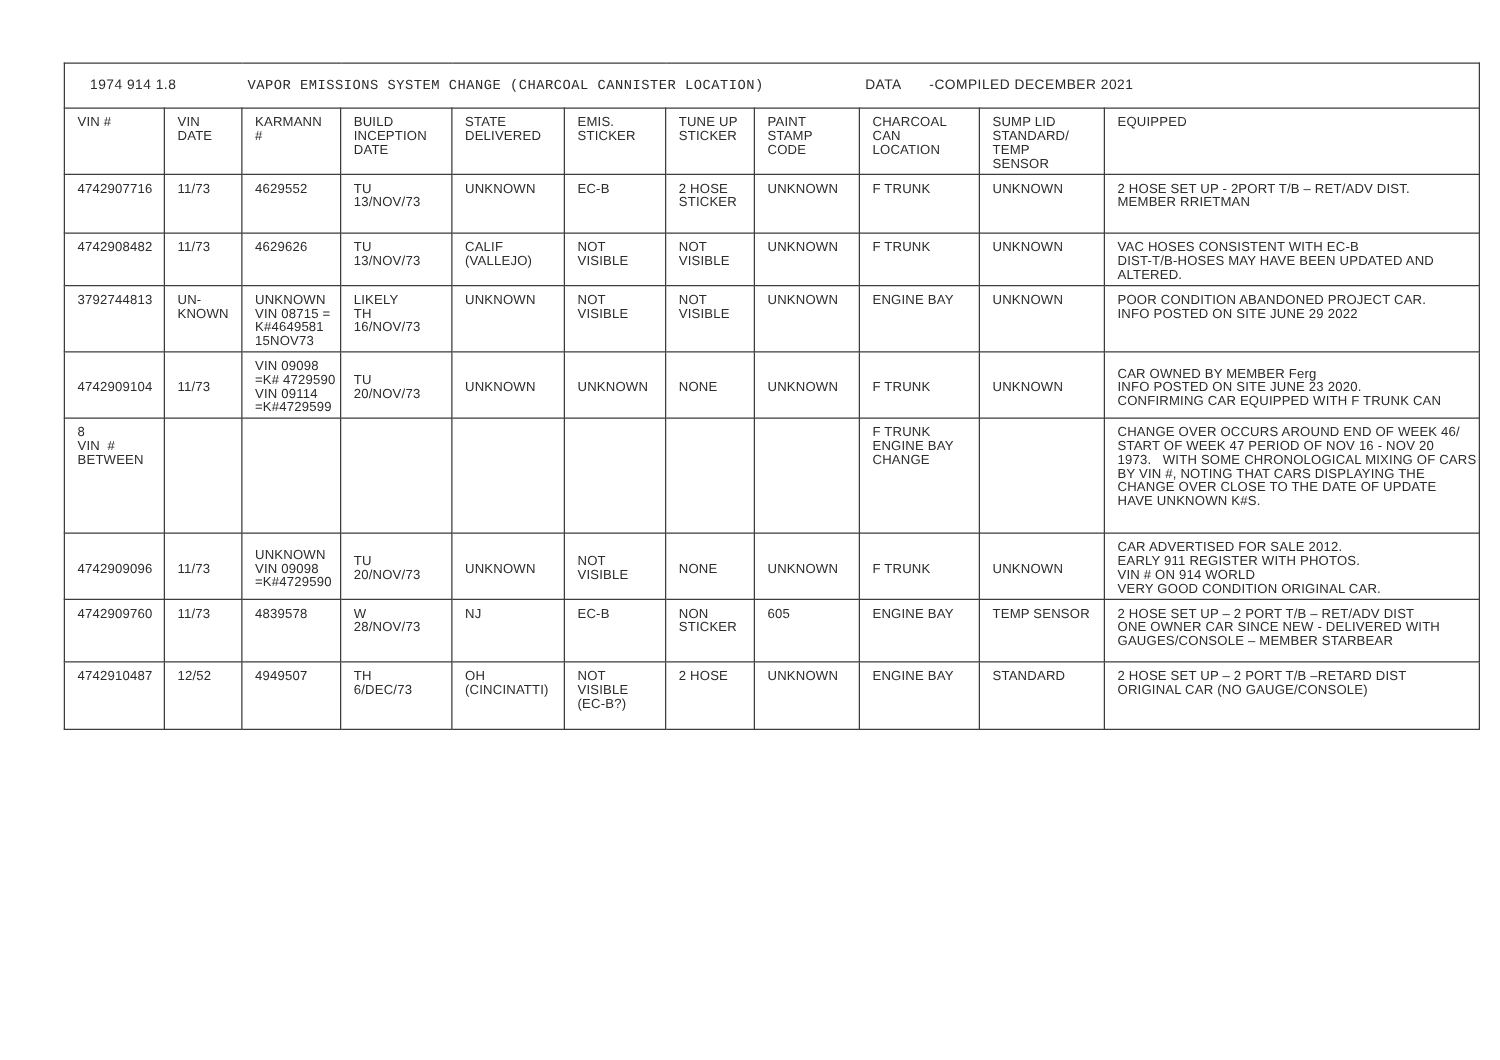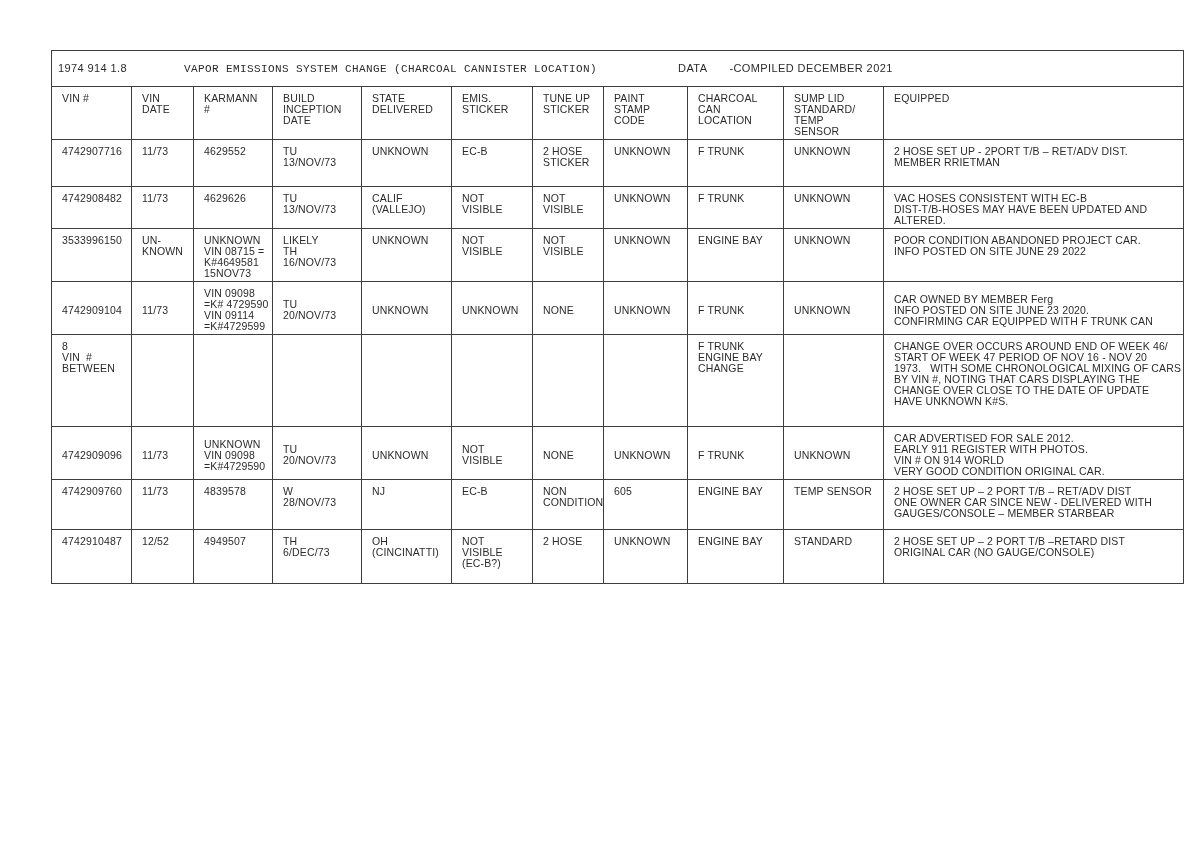--- a/index.html
+++ b/index.html
@@ -36,21 +36,21 @@
   tbody tr:nth-child(6){height:47px}
   tbody tr:nth-child(7){height:50px}
   tbody tr:nth-child(8){height:54px}
   tr.bold{font-weight:bold;}
   tr.v-middle td{vertical-align:middle;}
   
   tr.title-row td{
     padding:0;vertical-align:middle;white-space:nowrap;
     font-size:11px;letter-spacing:.4px;
   }
-  .t-model{display:inline-block;margin-left:6px;}
+  .t-model{display:inline-block;margin-left:20px;}
   .t-main{display:inline-block;margin-left:57px;font-family:Liberation Mono, monospace;}
   .t-data{display:inline-block;margin-left:50px;padding-left:31px;}
   .t-dash{display:inline-block;margin-left:22px;}
   .t-compiled{display:inline-block;}
 </style>
 </head>
 <body>
 
 <div class="sheet">
   <table class="data-table">
@@ -129,21 +129,21 @@
           <td>NOT
 VISIBLE</td>
           <td>UNKNOWN</td>
           <td>F TRUNK</td>
           <td>UNKNOWN</td>
           <td>VAC HOSES CONSISTENT WITH EC-B
 DIST-T/B-HOSES MAY HAVE BEEN UPDATED AND
 ALTERED.</td>
         </tr>
         <tr>
-          <td>3533996150</td>
+          <td>3792744813</td>
           <td>UN-
 KNOWN</td>
           <td>UNKNOWN
 VIN 08715 =
 K#4649581
 15NOV73</td>
           <td>LIKELY
 TH
 16/NOV/73</td>
           <td>UNKNOWN</td>
@@ -220,21 +220,21 @@
         </tr>
         <tr>
           <td>4742909760</td>
           <td>11/73</td>
           <td>4839578</td>
           <td>W
 28/NOV/73</td>
           <td>NJ</td>
           <td>EC-B</td>
           <td>NON
-CONDITION</td>
+STICKER</td>
           <td>605</td>
           <td>ENGINE BAY</td>
           <td>TEMP SENSOR</td>
           <td>2 HOSE SET UP – 2 PORT T/B – RET/ADV DIST
 ONE OWNER CAR SINCE NEW - DELIVERED WITH
 GAUGES/CONSOLE – MEMBER STARBEAR</td>
         </tr>
         <tr>
           <td>4742910487</td>
           <td>12/52</td>

